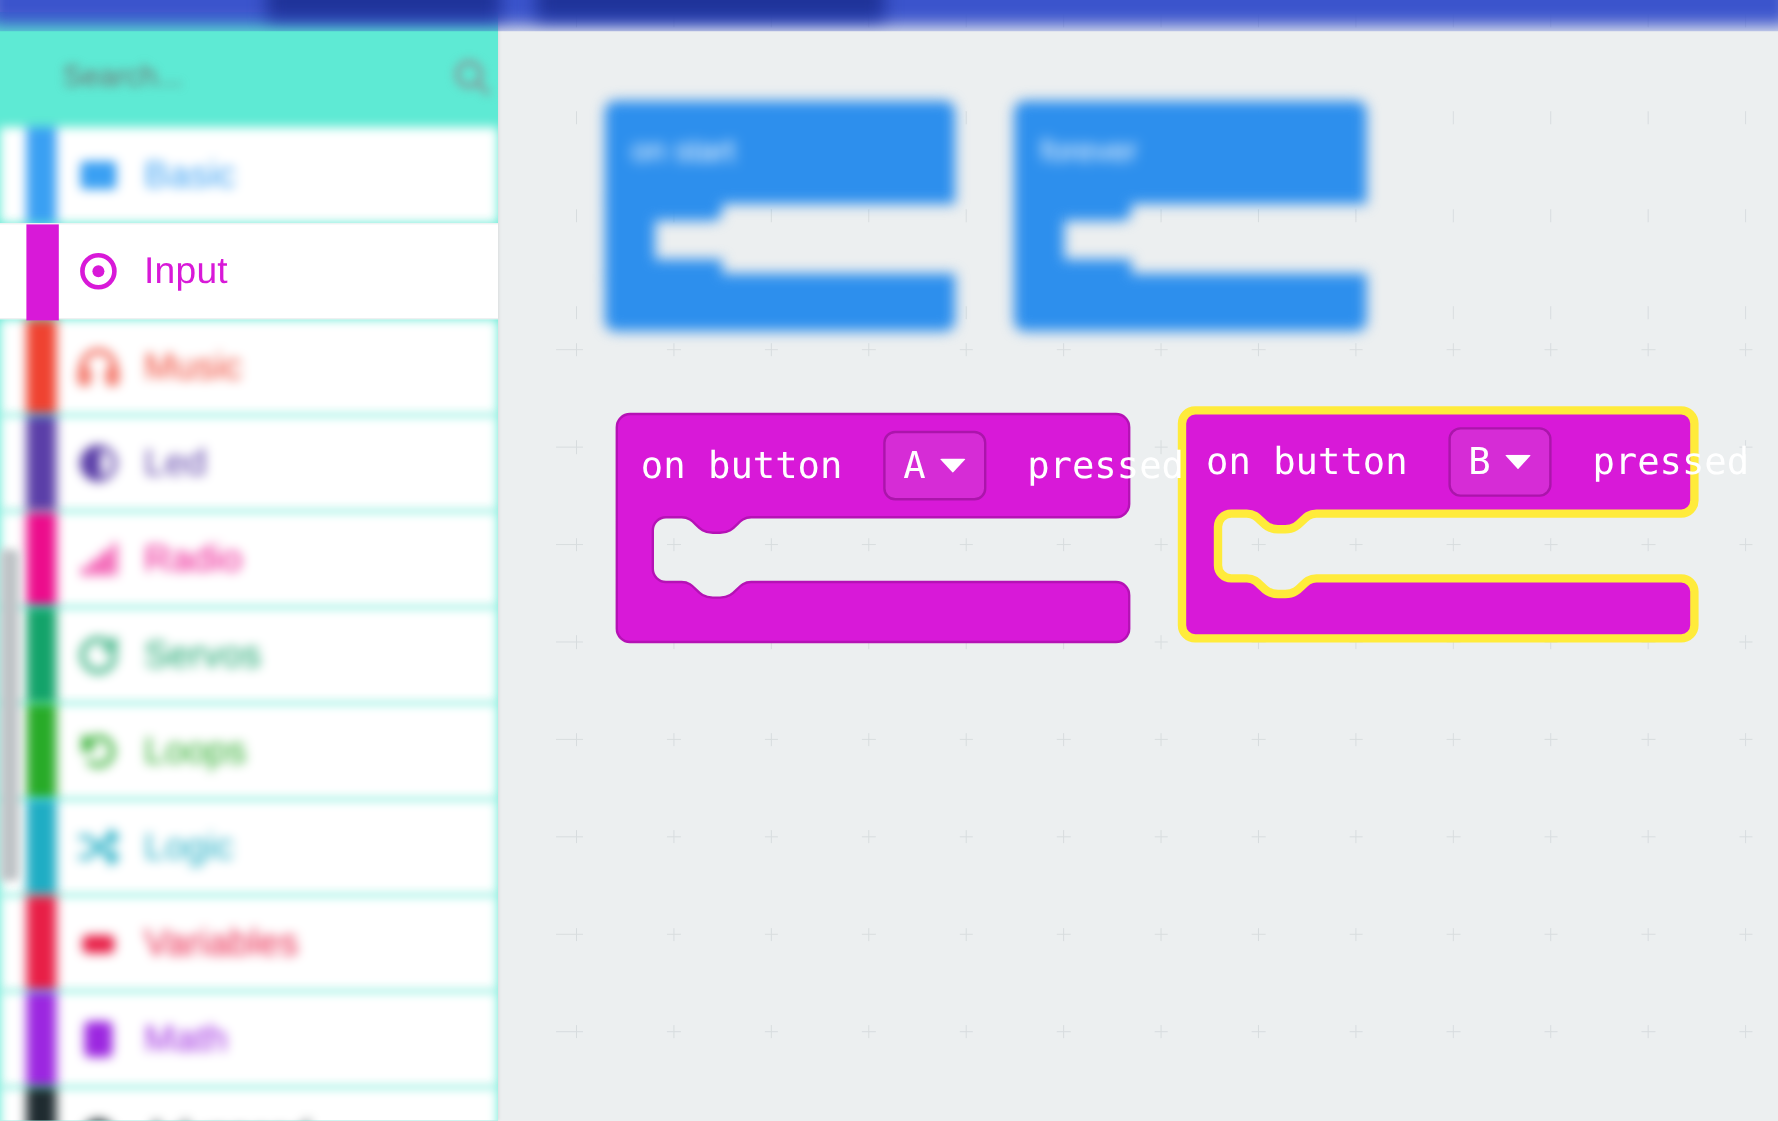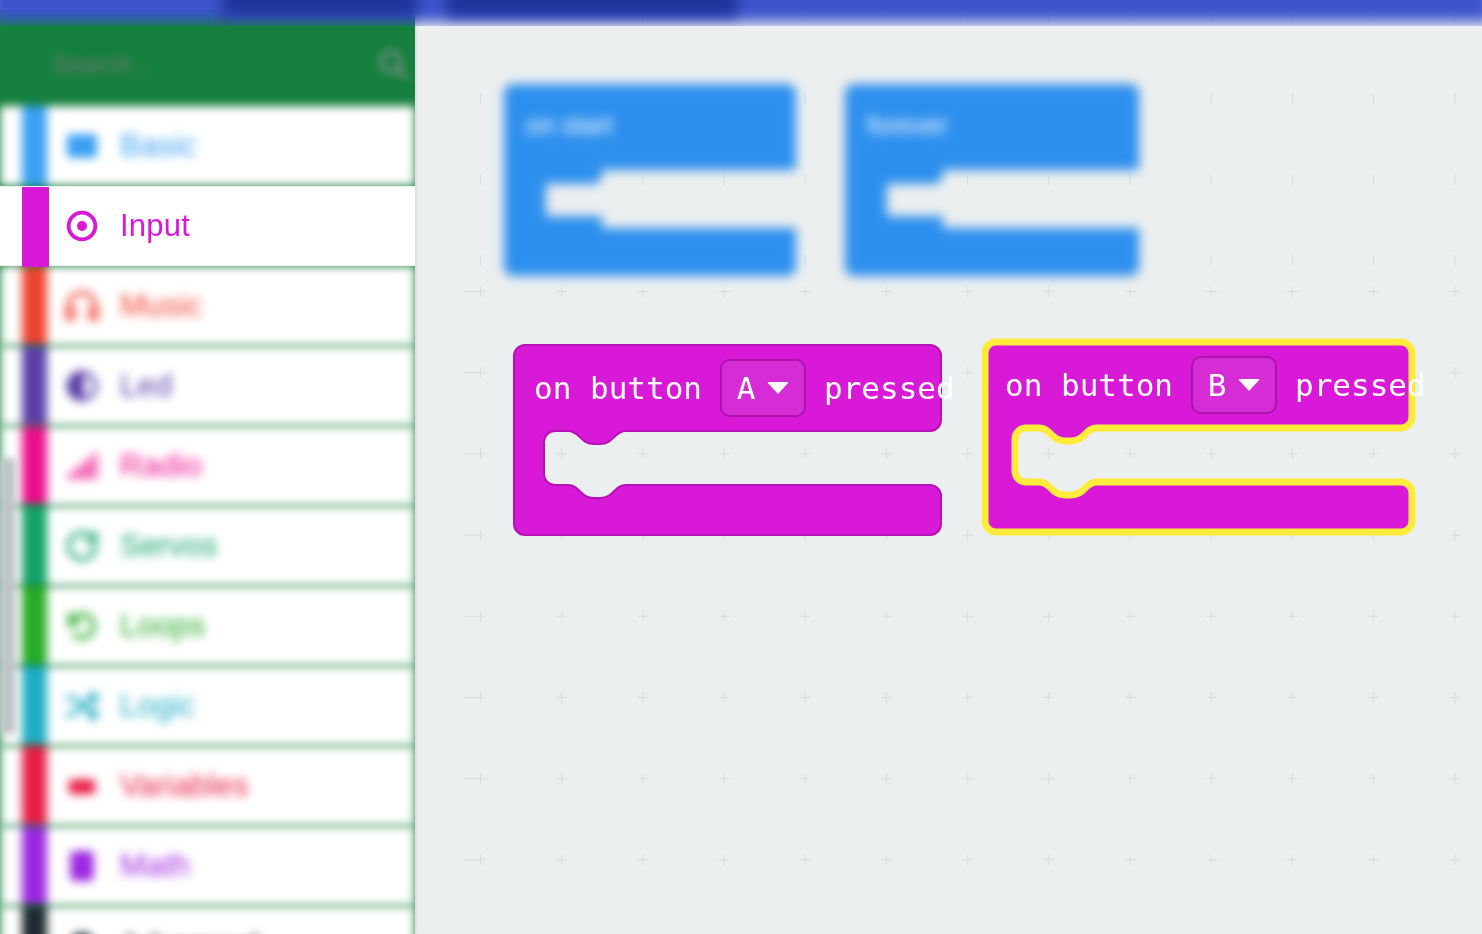--- a/index.html
+++ b/index.html
@@ -38,21 +38,21 @@
     filter: blur(7px);
   }
   #topbar .seg-a { left: 222px; width: 195px; }
   #topbar .seg-b { left: 447px; width: 290px; }
 
   
   #toolbox {
     position: absolute;
     left: 0; top: 10px;
     width: 415px; height: 924px;
-    background: #15803d;
+    background: #5eead4;
     overflow: hidden;
     z-index: 20;
     box-shadow: 1px 0 3px rgba(0,0,0,0.10);
   }
 
   .search-row {
     position: absolute;
     left: 0; top: 14px;
     width: 415px; height: 80px;
     display: flex;
@@ -210,21 +210,21 @@
     position: absolute;
   }
   .ev-shape {
     position: absolute;
     inset: 0;
   }
   .ev-label {
     position: absolute;
     display: flex;
     align-items: center;
-    gap: 0;
+    gap: 16px;
     height: 56px;
     color: #ffffff;
     font-family: "DejaVu Sans Mono", monospace;
     font-size: 31px;
     letter-spacing: 0px;
     white-space: nowrap;
     z-index: 3;
   }
   .ev-text { padding: 0 2px; }
   .dropdown-field {

